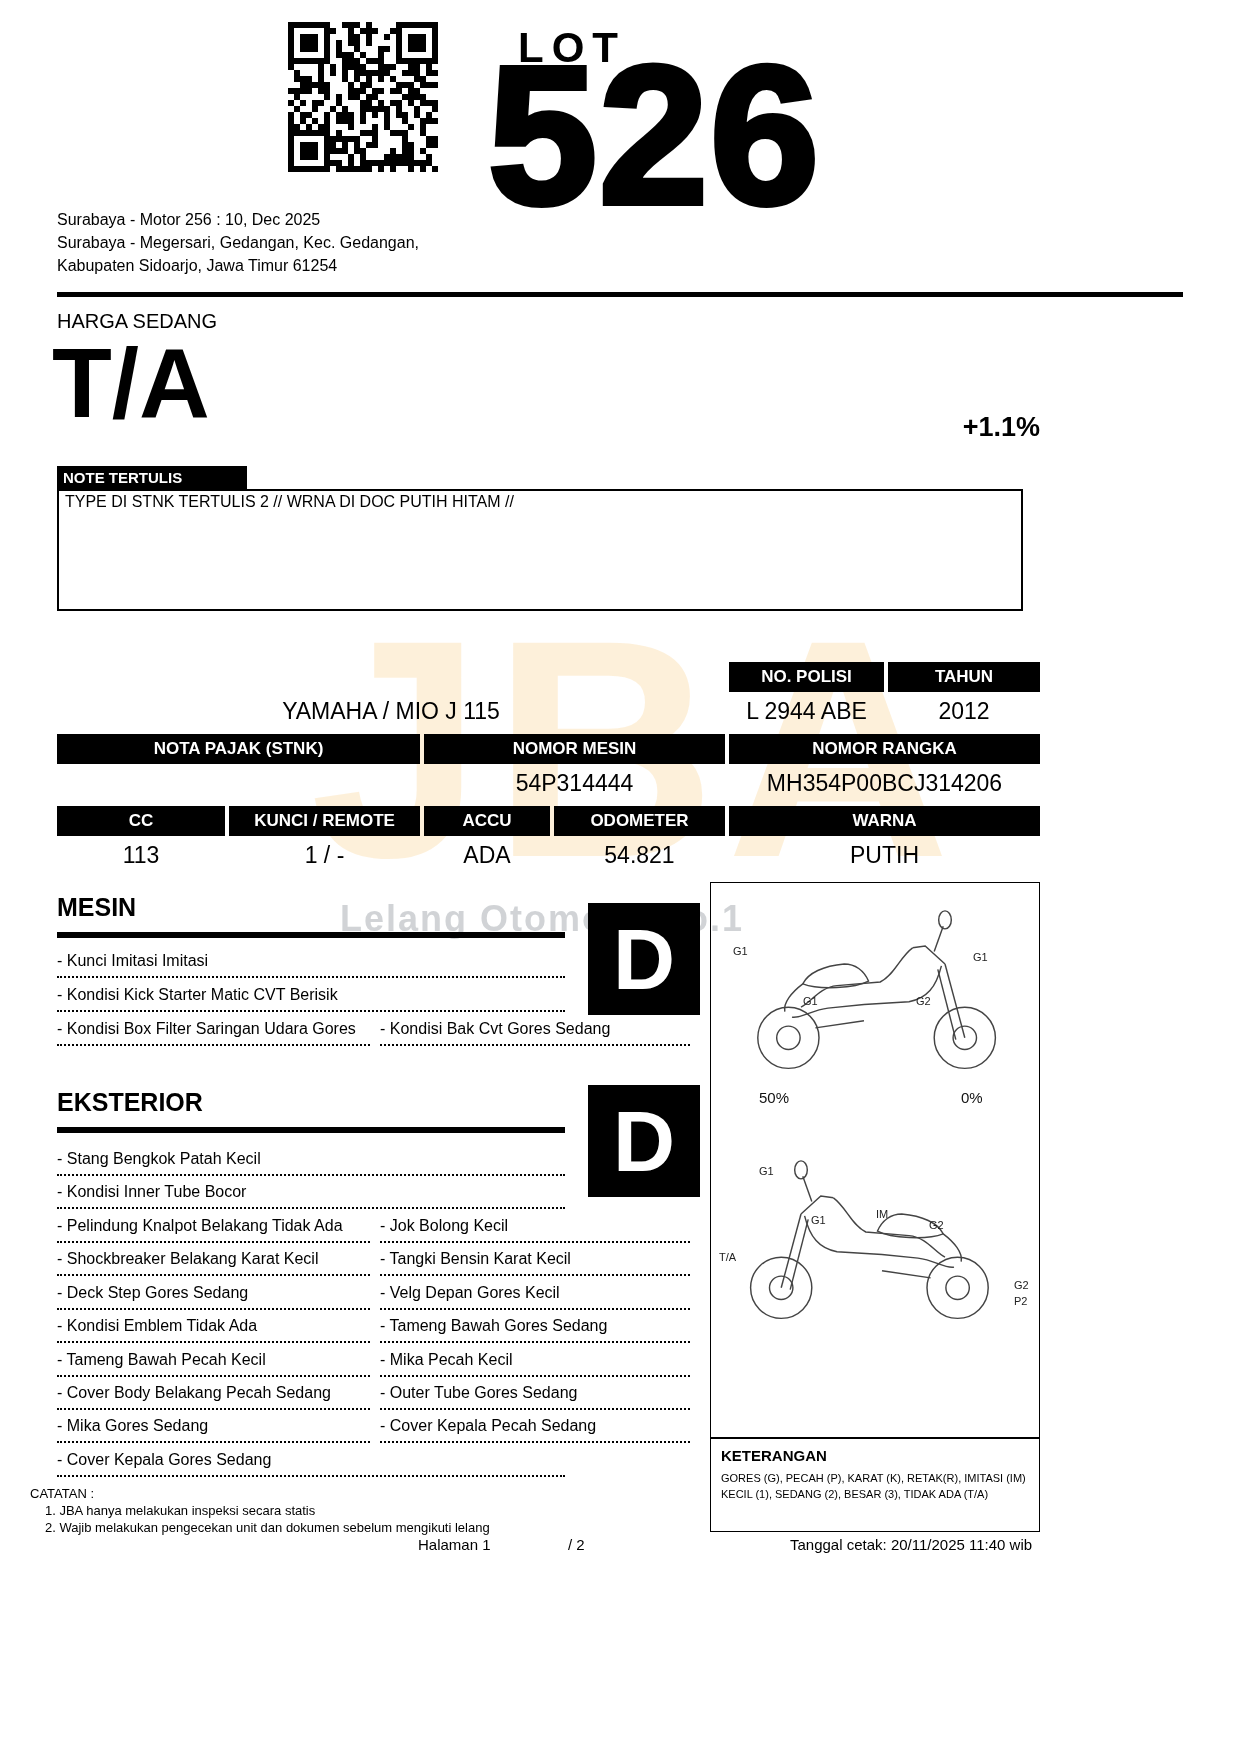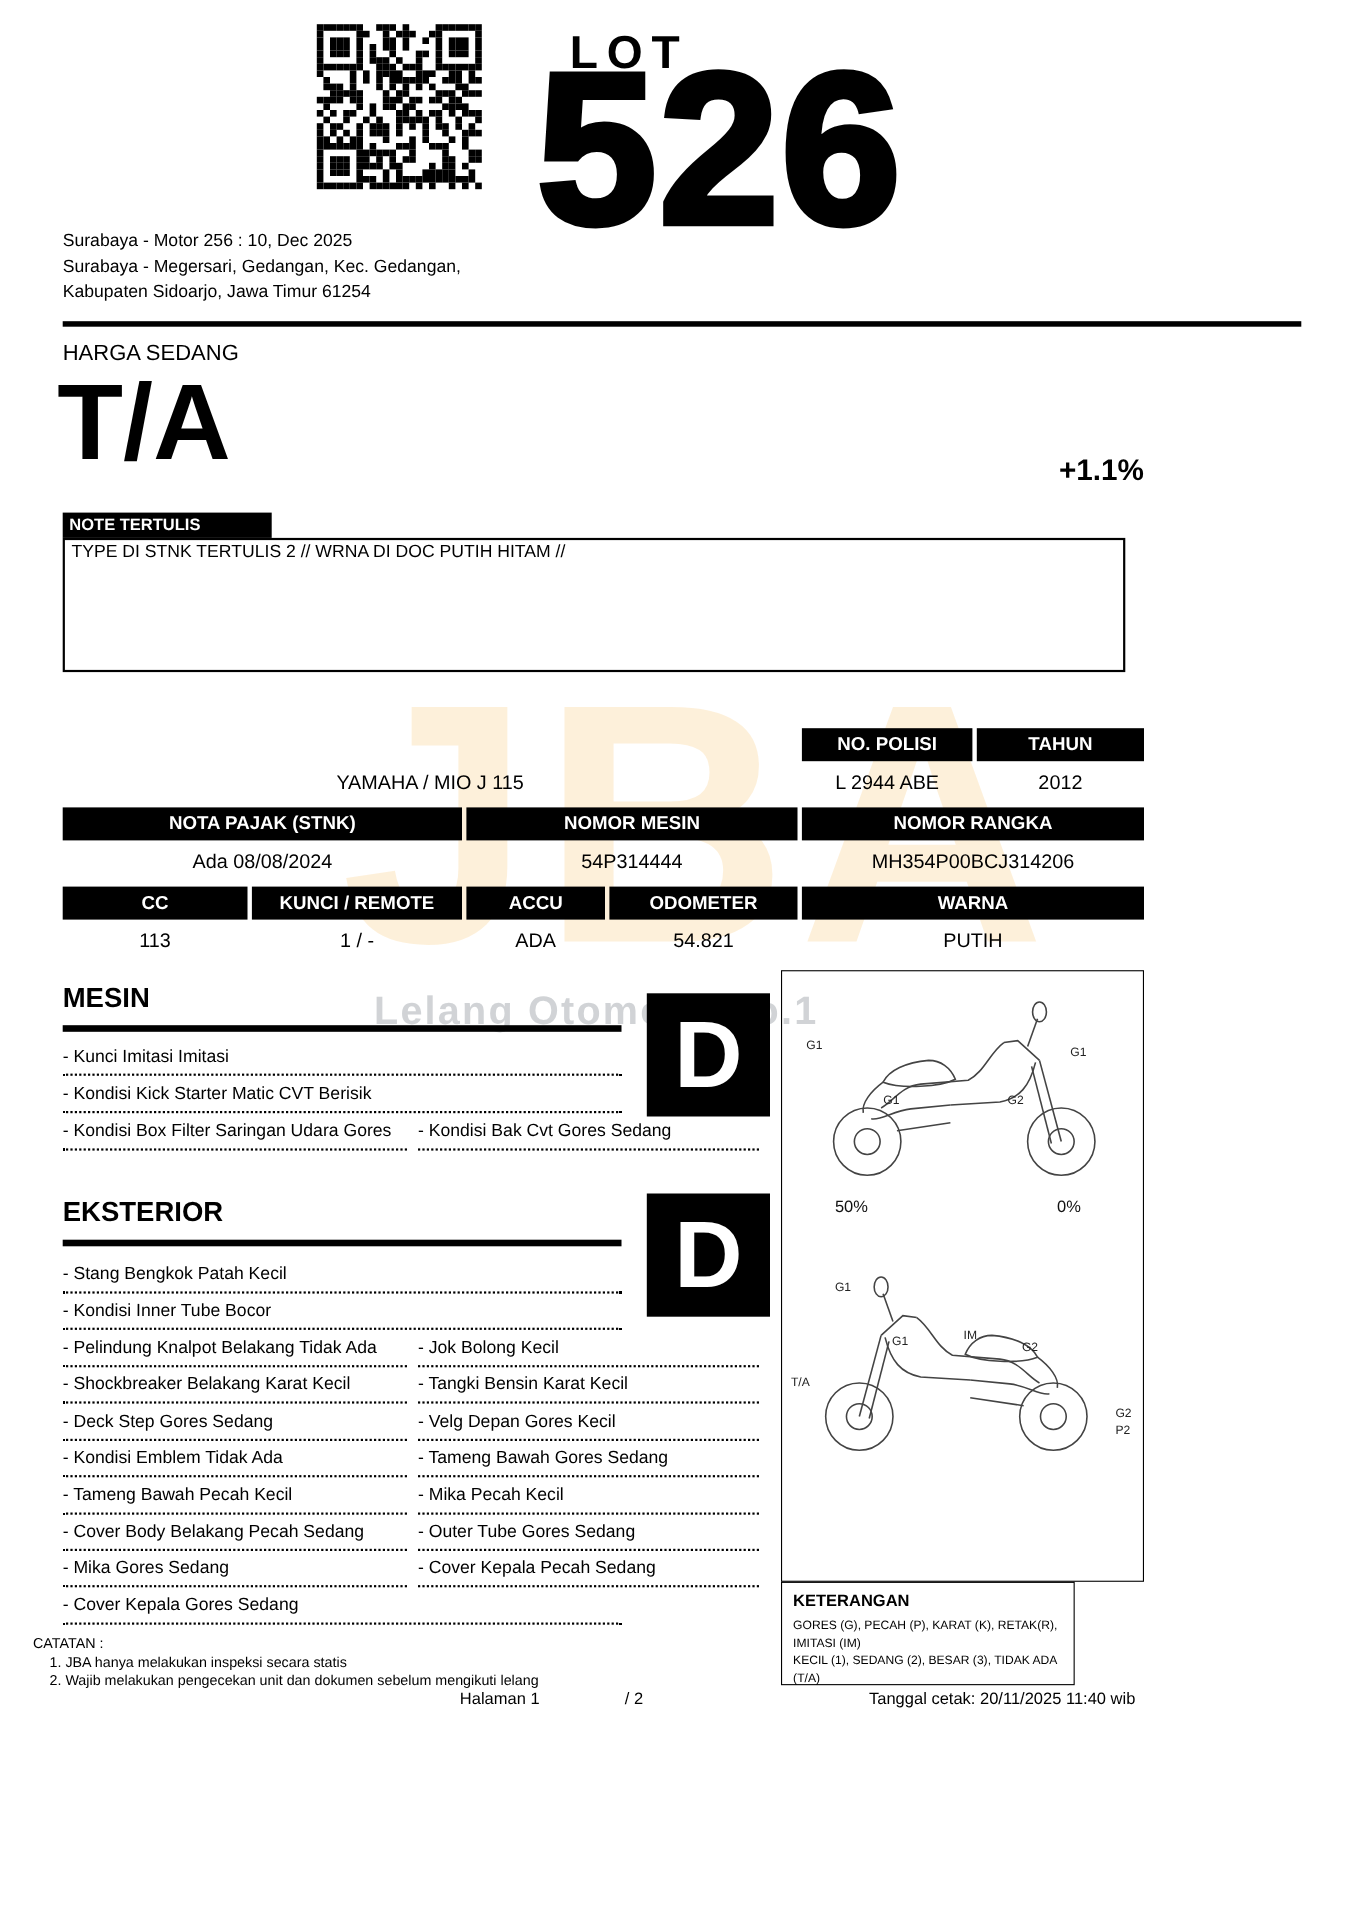--- a/index.html
+++ b/index.html
@@ -32,21 +32,21 @@
   .pct { left:900px; top:412px; width:140px; text-align:right; font-size:27px; font-weight:bold; }
 
   .note-tab { left:57px; top:466px; width:190px; height:23px; background:#000; color:#fff;
               font-size:15px; font-weight:bold; display:flex; align-items:center; padding-left:6px; }
   .note-box { left:57px; top:489px; width:966px; height:122px; border:2px solid #000;
               font-size:16px; padding:2px 6px; }
 
   
   .hdr { position:absolute; z-index:1; background:#000; color:#fff; font-weight:bold; font-size:17px;
          height:30px; display:flex; align-items:center; justify-content:center; }
-  .val { position:absolute; z-index:1; font-size:18px; height:38px;
+  .val { position:absolute; z-index:1; font-size:23px; height:38px;
          display:flex; align-items:center; justify-content:center; }
 
   
   .sec-title { position:absolute; z-index:1; left:57px; width:508px; font-size:25px; font-weight:bold;
                padding-bottom:10px; border-bottom:6px solid #000; }
   .grade-box { position:absolute; z-index:1; left:588px; width:112px; height:112px; background:#000;
                color:#fff; display:flex; align-items:center; justify-content:center;
                font-size:86px; font-weight:bold; }
   .item { position:absolute; z-index:1; font-size:16px; height:33px; line-height:31px;
           border-bottom:2px dotted #000; white-space:nowrap; overflow:hidden; }
@@ -54,21 +54,21 @@
   .colL { left:57px; width:313px; }
   .colR { left:380px; width:310px; }
 
   
   .panel { left:710px; top:882px; width:330px; height:556px; border:1px solid #000; position:absolute; z-index:1; background:rgba(255,255,255,.0); }
   .panel .dlabel { position:absolute; font-size:11px; color:#222; }
   .panel .tread { position:absolute; font-size:15px; color:#111; }
   .sketch { position:absolute; }
   .flip { transform:scaleX(-1); }
 
-  .ket-box { left:710px; top:1438px; width:267px; height:94px; border:1px solid #000; position:absolute; z-index:1; padding:8px 10px; }
+  .ket-box { left:710px; top:1438px; width:330px; height:94px; border:1px solid #000; position:absolute; z-index:1; padding:8px 10px; }
   .ket-title { font-size:15px; font-weight:bold; margin-bottom:6px; }
   .ket-line { font-size:11px; line-height:16px; }
 
   .catatan-title { left:30px; top:1486px; font-size:13px; }
   .catatan-item1 { left:45px; top:1503px; font-size:13px; }
   .catatan-item2 { left:45px; top:1520px; font-size:13px; }
 
   .footer-page { left:418px; top:1536px; font-size:15px; }
   .footer-of { left:568px; top:1536px; font-size:15px; }
   .footer-printed { left:790px; top:1536px; font-size:15px; }
@@ -444,21 +444,20 @@
 
   <div class="hdr" style="left:729px;top:662px;width:155px">NO. POLISI</div>
   <div class="hdr" style="left:888px;top:662px;width:152px">TAHUN</div>
   <div class="val" style="left:57px;top:692px;width:668px">YAMAHA / MIO J 115</div>
   <div class="val" style="left:729px;top:692px;width:155px">L 2944 ABE</div>
   <div class="val" style="left:888px;top:692px;width:152px">2012</div>
 
   <div class="hdr" style="left:57px;top:734px;width:363px">NOTA PAJAK (STNK)</div>
   <div class="hdr" style="left:424px;top:734px;width:301px">NOMOR MESIN</div>
   <div class="hdr" style="left:729px;top:734px;width:311px">NOMOR RANGKA</div>
-  <div class="val" style="left:57px;top:764px;width:363px">Ada 08/08/2024</div>
   <div class="val" style="left:424px;top:764px;width:301px">54P314444</div>
   <div class="val" style="left:729px;top:764px;width:311px">MH354P00BCJ314206</div>
 
   <div class="hdr" style="left:57px;top:806px;width:168px">CC</div>
   <div class="hdr" style="left:229px;top:806px;width:191px">KUNCI / REMOTE</div>
   <div class="hdr" style="left:424px;top:806px;width:126px">ACCU</div>
   <div class="hdr" style="left:554px;top:806px;width:171px">ODOMETER</div>
   <div class="hdr" style="left:729px;top:806px;width:311px">WARNA</div>
   <div class="val" style="left:57px;top:836px;width:168px">113</div>
   <div class="val" style="left:229px;top:836px;width:191px">1 / -</div>

